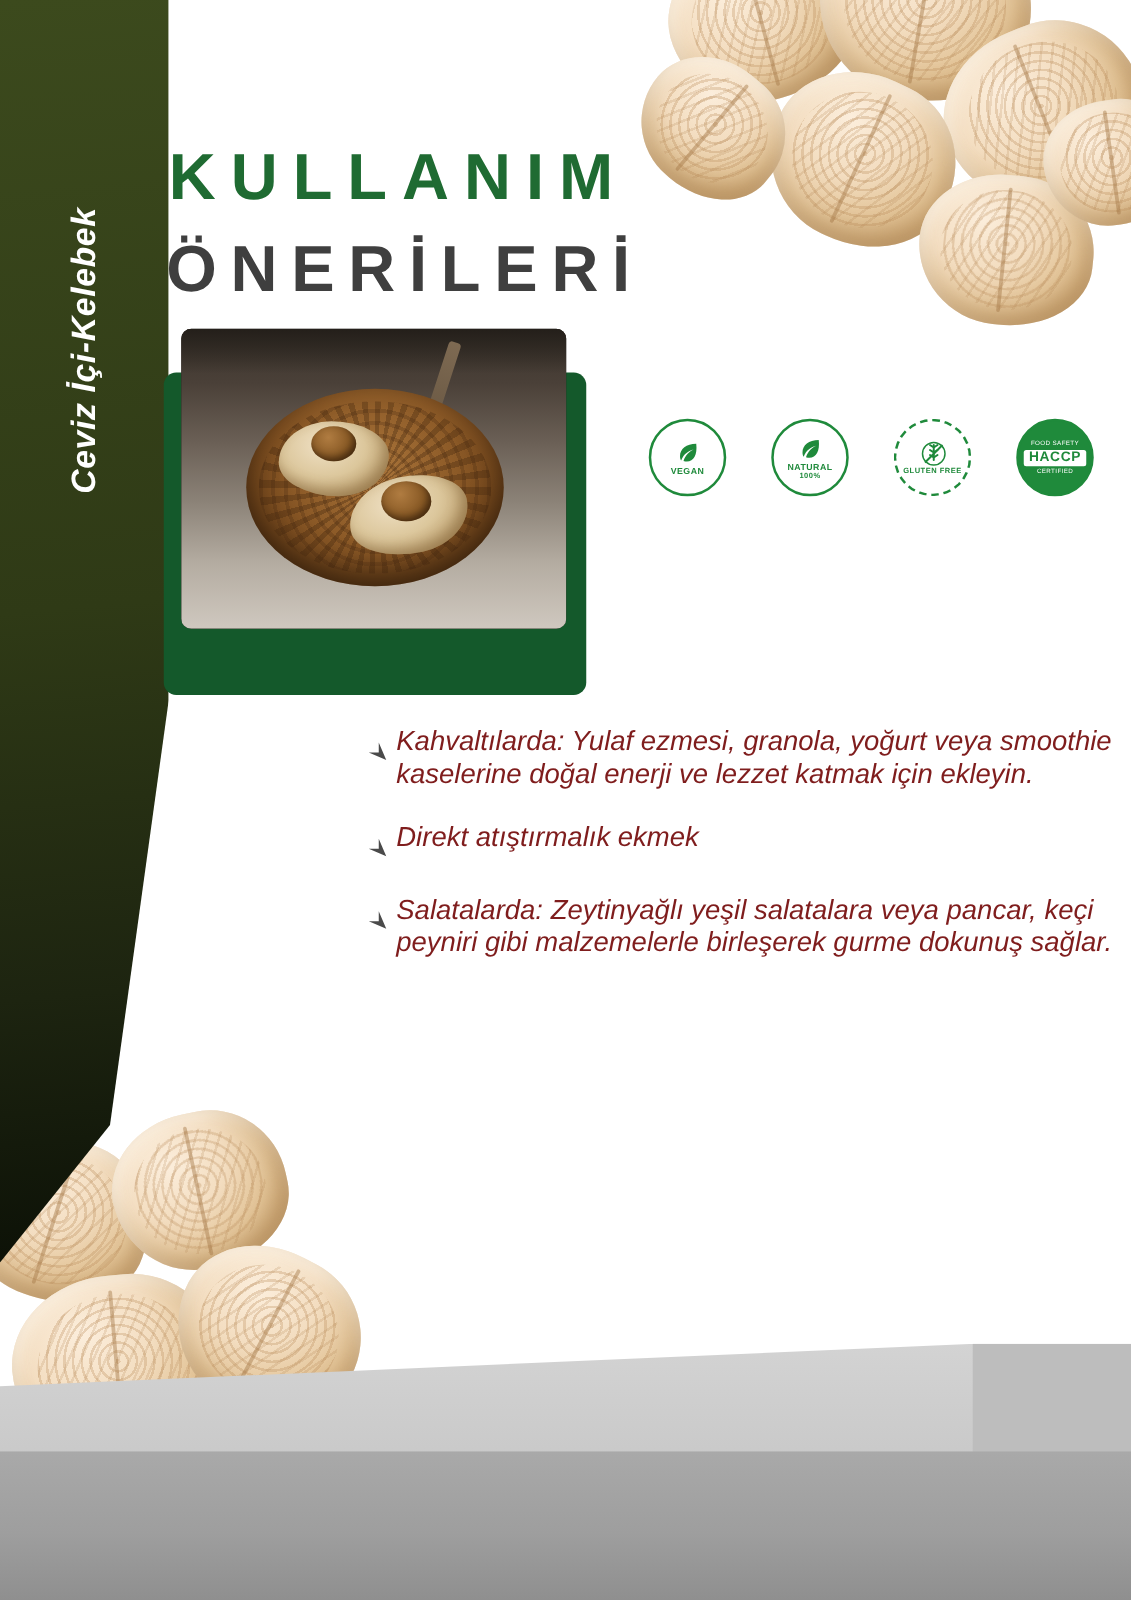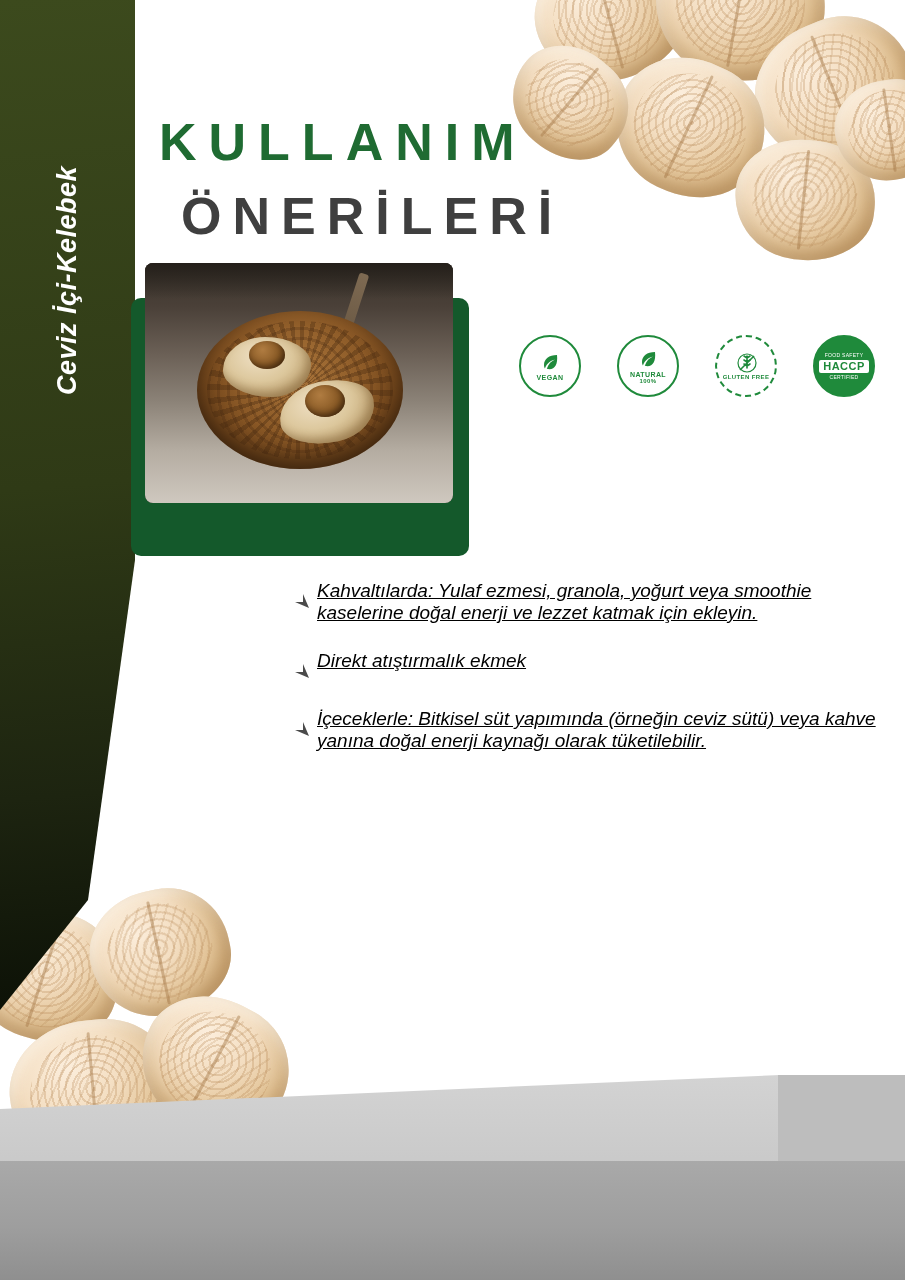--- a/index.html
+++ b/index.html
@@ -88,32 +88,30 @@
   
   .heading-1 {
     position: absolute;
     left: 135px; top: 112px;
     font-size: 52px;
     font-weight: bold;
     letter-spacing: 12px;
     color: #1f6b32;
     font-family: "Liberation Sans", sans-serif;
     z-index: 5;
-    padding-left: 24px;
   }
   .heading-2 {
     position: absolute;
     left: 133px; top: 186px;
     font-size: 52px;
     font-weight: bold;
     letter-spacing: 11px;
     color: #3f3f3f;
     font-family: "Liberation Sans", sans-serif;
     z-index: 5;
-    margin-left: 48px;
   }
 
   
   .photo-frame {
     position: absolute;
     left: 131px; top: 298px;
     width: 338px; height: 258px;
     background: #14592b;
     border-radius: 10px;
     z-index: 4;
@@ -236,27 +234,26 @@
     margin-bottom: 26px;
   }
   .arrow-icon {
     flex: 0 0 auto;
     width: 30px; height: 30px;
     margin-right: 4px;
     margin-top: 2px;
   }
   .arrow-icon svg { display: block; }
   .usage-text {
-    font-size: 19px;
+    font-size: 22px;
     font-style: italic;
-    color: #000000;
+    color: #7f1d1d;
     line-height: 1.16;
     font-family: "Liberation Sans", sans-serif;
     max-width: 580px;
-    text-decoration: underline;
   }
 
   
   .bottom-block {
     position: absolute;
     left: 0; bottom: 0;
     width: 905px; height: 205px;
     z-index: 2;
   }
   .bb-top {
@@ -383,26 +380,26 @@
     <div class="usage-item">
       <span class="arrow-icon">
         <svg width="30" height="30" viewBox="0 0 30 30">
           <path d="M4 4 L20 20 L20 12 L26 26 L12 20 L20 20 Z" fill="#4a4a4a"></path>
         </svg>
       </span>
       <span class="usage-text">Direkt atıştırmalık ekmek</span>
     </div>
 
 
-
-
     <div class="usage-item">
       <span class="arrow-icon">
         <svg width="30" height="30" viewBox="0 0 30 30">
           <path d="M4 4 L20 20 L20 12 L26 26 L12 20 L20 20 Z" fill="#4a4a4a"></path>
         </svg>
       </span>
-      <span class="usage-text">İçeceklerle: Bitkisel süt yapımında (örneğin ceviz sütü) veya kahve yanına doğal enerji kaynağı olarak tüketilebilir.</span>
-    </div>
+      <span class="usage-text">Salatalarda: Zeytinyağlı yeşil salatalara veya pancar, keçi peyniri gibi malzemelerle birleşerek gurme dokunuş sağlar.</span>
+    </div>
+
+
 
   </div>
 
 </div>
 
 </body></html>

